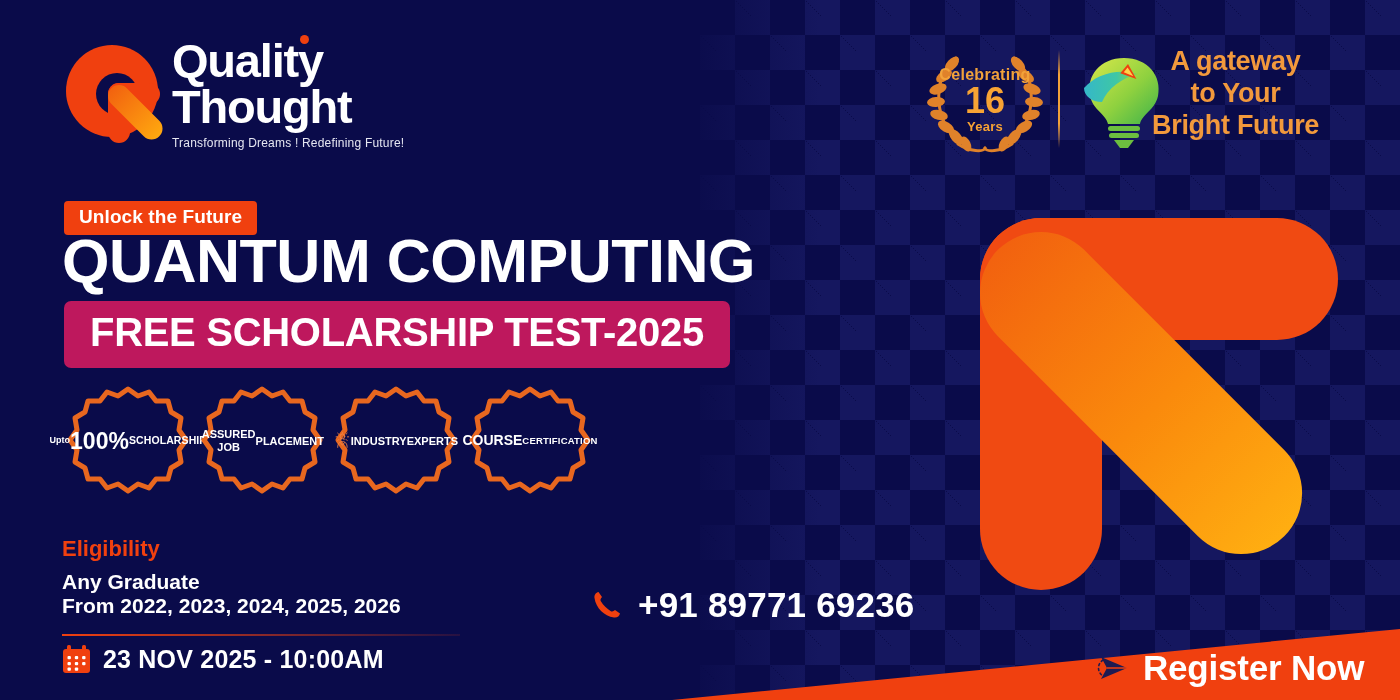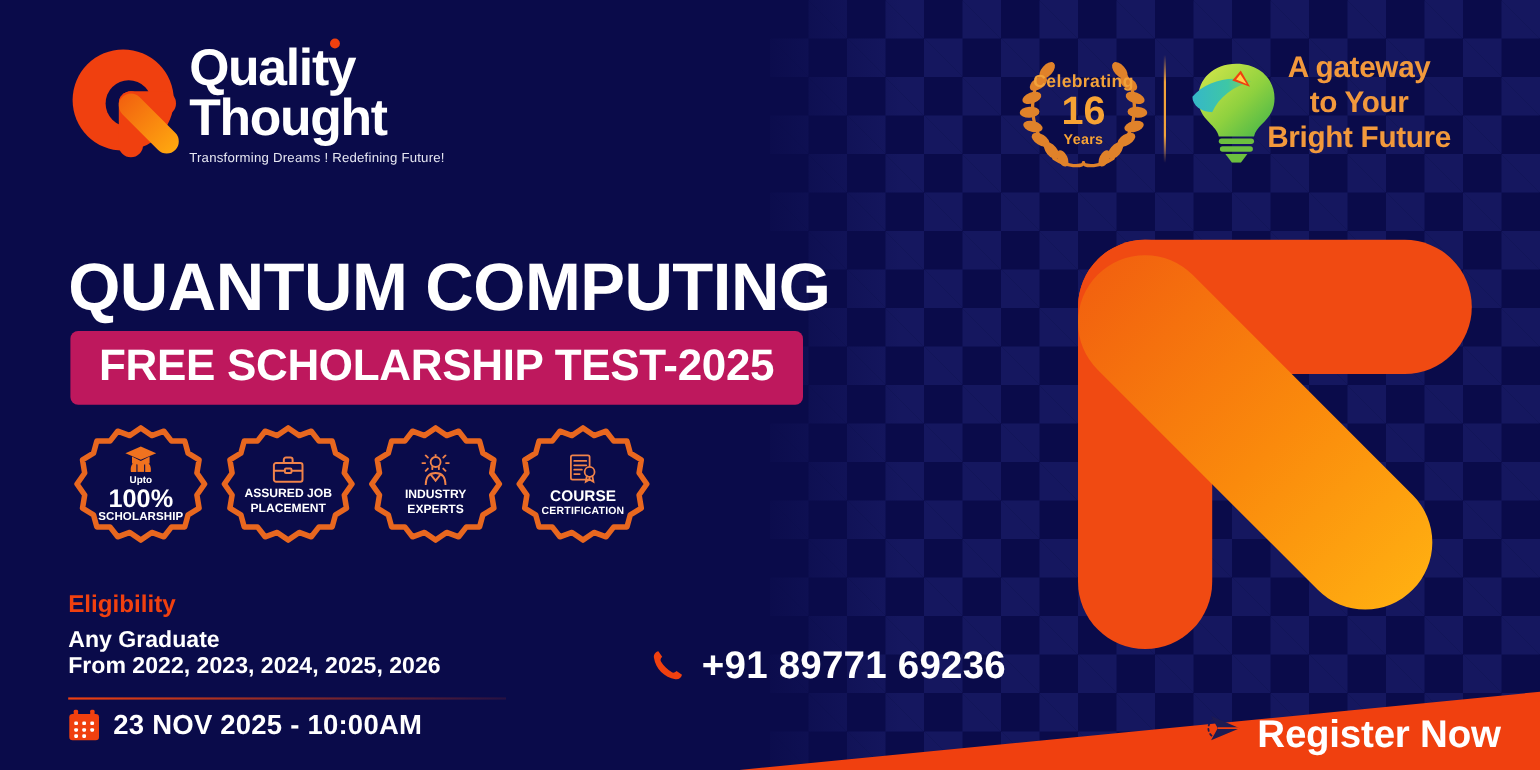--- a/index.html
+++ b/index.html
@@ -167,21 +167,21 @@
 
   
   .badges {
     position:absolute; left:66px; top:385px;
     display:flex; gap:10px;
   }
   .badge { position:relative; width:124px; height:112px; }
   .badge svg.star { position:absolute; left:0; top:0; }
   .badge .inner {
     position:absolute; left:0; top:0; width:124px; height:112px;
-    display:flex; flex-direction:column; align-items:center; justify-content:center;
+    display:flex; flex-direction:row; align-items:center; justify-content:center;
     text-align:center;
   }
   .badge .b-icon { margin-bottom:3px; }
   .badge .b-upto { font-size:9px; font-weight:bold; color:#ffffff; line-height:1; margin-bottom:1px; }
   .badge .b-big { font-size:23px; font-weight:bold; color:#ffffff; line-height:1; }
   .badge .b-sub { font-size:10.5px; font-weight:bold; color:#ffffff; line-height:1.12; letter-spacing:.1px; }
   .badge .b-l1 { font-size:11px; font-weight:bold; color:#ffffff; line-height:1.15; }
   .badge .b-l2 { font-size:11px; font-weight:bold; color:#ffffff; line-height:1.15; }
   .badge .b-course { font-size:14px; font-weight:bold; color:#ffffff; line-height:1.1; }
   .badge .b-cert { font-size:9.5px; font-weight:bold; color:#ffffff; line-height:1.2; letter-spacing:.2px; }
@@ -214,21 +214,21 @@
   .phone-row {
     position:absolute; left:592px; top:585px;
     display:flex; align-items:center; gap:16px;
   }
   .phone-icon { width:30px; height:30px; }
   .phone-num { color:#ffffff; font-weight:bold; font-size:35px; letter-spacing:.2px; }
 
   
   .register {
     position:absolute; left:1097px; top:648px;
-    display:flex; align-items:flex-start; gap:14px;
+    display:flex; align-items:center; gap:14px;
   }
   .send-icon { width:32px; height:28px; }
   .register-label { color:#ffffff; font-weight:bold; font-size:35px; letter-spacing:-.2px; }
 </style>
 </head>
 <body>
 
 <div id="stage">
 
   <div class="checker"></div>
@@ -318,20 +318,21 @@
       <path d="M2 3 L12 6 L2 9 Z" fill="#ffd24a"></path>
     </g>
   </svg>
 
   <div class="tagline-right">
     <div>A gateway</div>
     <div>to Your</div>
     <div>Bright Future</div>
   </div>
 
+  <div class="unlock-pill">Unlock the Future</div>
   <div class="headline">QUANTUM COMPUTING</div>
   <div class="scholar-bar">FREE SCHOLARSHIP TEST-2025</div>
 
   <div class="badges">
 
     <div class="badge">
       <svg class="star" width="124" height="112" viewBox="0 0 124 112">
         <path d="M62 4 L72 11 L83 7 L90 16 L102 16 L105 27 L115 33 L113 45 L120 55 L113 65 L115 77 L105 83 L102 94 L90 94 L83 103 L72 99 L62 106 L52 99 L41 103 L34 94 L22 94 L19 83 L9 77 L11 65 L4 55 L11 45 L9 33 L19 27 L22 16 L34 16 L41 7 L52 11 Z" fill="none" stroke="#e8671f" stroke-width="5" stroke-linejoin="round"></path>
       </svg>
       <div class="inner">

